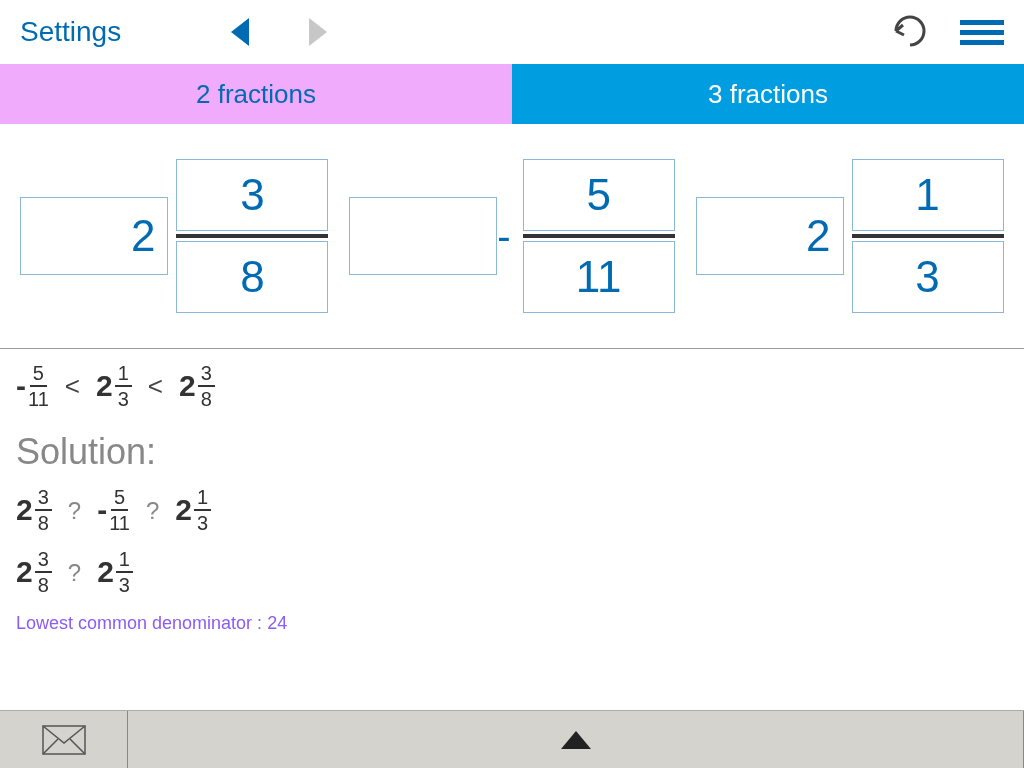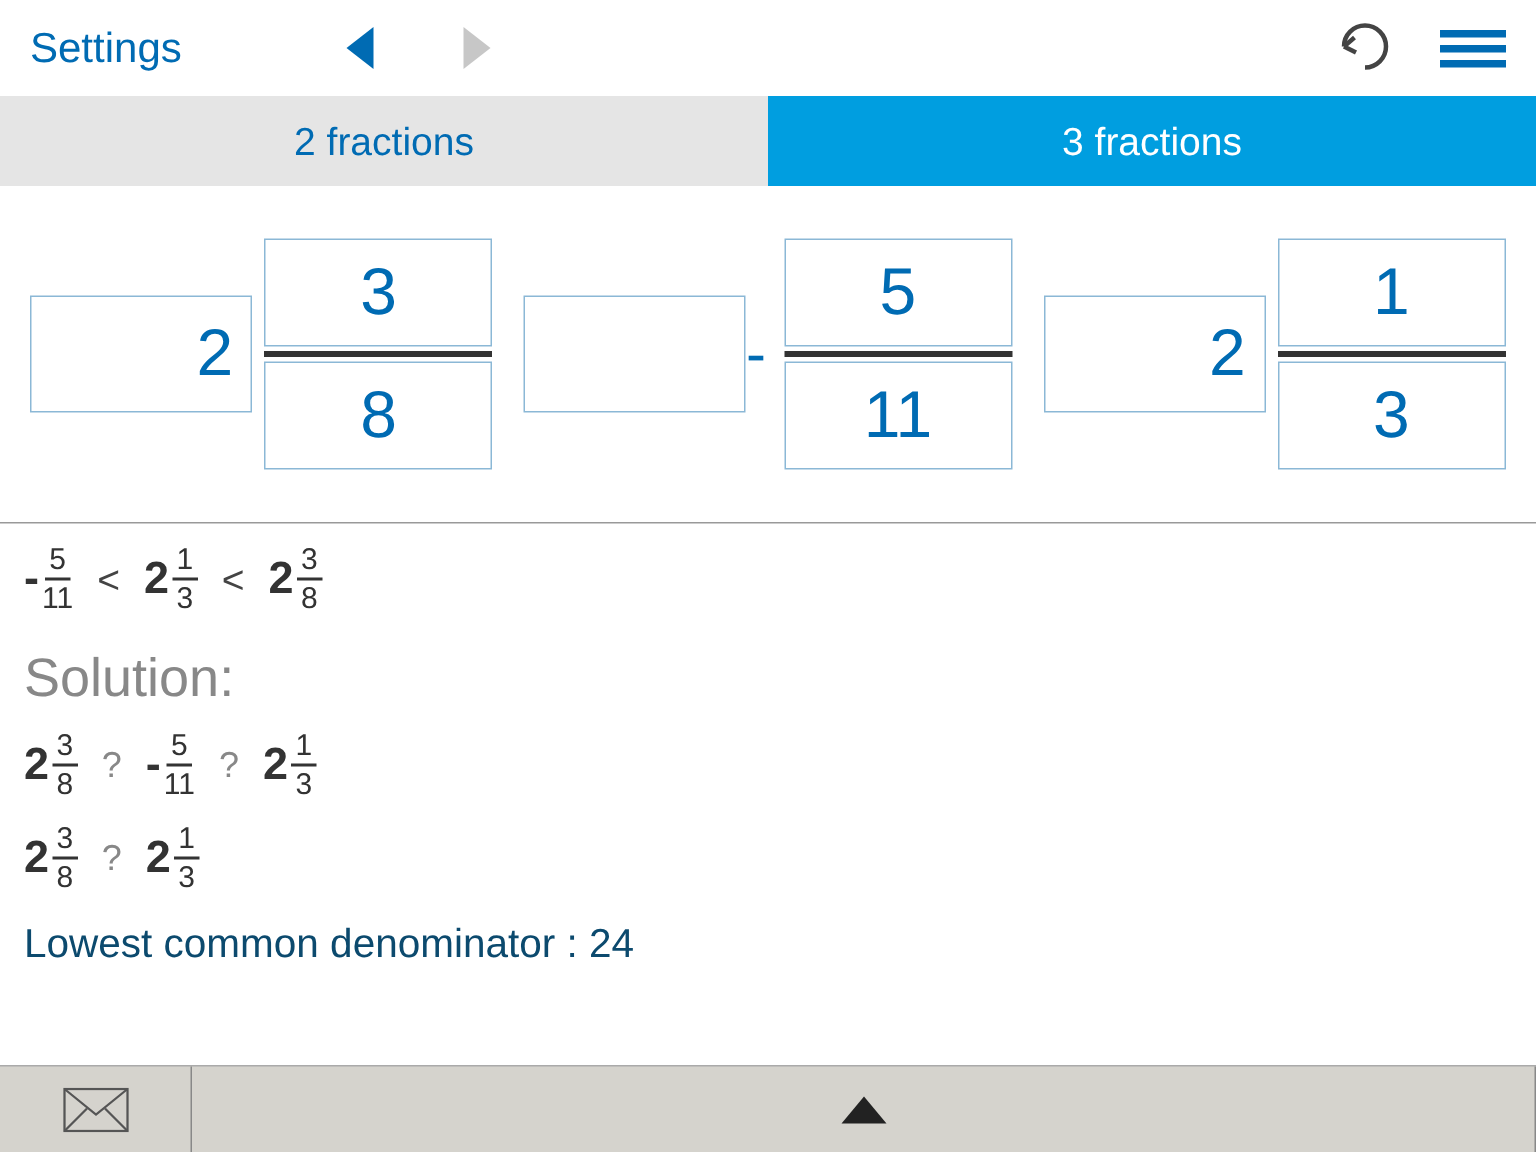--- a/index.html
+++ b/index.html
@@ -10,42 +10,42 @@
 .nav-arrows { display:flex; gap:60px; margin-left:110px; }
 .nav-arrow { width:0; height:0; }
 .nav-left { border-top:14px solid transparent; border-bottom:14px solid transparent; border-right:18px solid #006bb3; }
 .nav-right { border-top:14px solid transparent; border-bottom:14px solid transparent; border-left:18px solid #c7c7c7; }
 .topbar-right { margin-left:auto; display:flex; gap:30px; align-items:center; }
 .undo-icon svg { stroke:#444; }
 .menu-icon { display:flex; flex-direction:column; gap:5px; }
 .menu-icon span { display:block; width:44px; height:5px; background:#006bb3; }
 
 .tabs { display:flex; height:60px; }
-.tab { flex:1; display:flex; align-items:center; justify-content:center; font-size:26px; color:#006bb3; background:#e5e5e5; }
+.tab { flex:1; display:flex; align-items:center; justify-content:center; font-size:26px; color:#006bb3; background:#f0abfc; }
 .tab.active { background:#009ee0; color:#fff; }
 
 .fraction-row { display:flex; justify-content:space-around; align-items:center; padding:35px 10px; border-bottom:1px solid #999; }
 .frac-group { display:flex; align-items:center; gap:8px; }
 .whole-box { width:148px; height:78px; border:1px solid #8bb8d6; display:flex; align-items:center; justify-content:flex-end; padding-right:12px; font-size:44px; color:#006bb3; }
 .stack-box { display:flex; flex-direction:column; align-items:center; }
 .nd-box { width:152px; height:72px; border:1px solid #8bb8d6; display:flex; align-items:center; justify-content:center; font-size:44px; color:#006bb3; }
 .bar { width:152px; height:4px; background:#333; margin:3px 0; }
 .neg-sign { font-size:40px; color:#006bb3; margin:0 4px 0 -8px; }
 
 .solution { padding:14px 16px; color:#555; font-size:26px; line-height:1.4; }
 .row { display:flex; align-items:center; gap:16px; margin-bottom:16px; }
 .mf { display:inline-flex; align-items:center; color:#333; }
 .mf .w { font-size:30px; font-weight:600; margin-right:2px; }
 .mf .fr { display:inline-flex; flex-direction:column; align-items:center; font-size:20px; line-height:1; }
 .mf .fr .n { border-bottom:2px solid #333; padding:0 3px 2px; }
 .mf .fr .d { padding-top:2px; }
 .sign { font-size:26px; color:#444; }
 .q { font-size:24px; color:#888; }
 .solution-label { font-size:36px; color:#888; margin:18px 0 10px; }
-.lcd-line { font-size:27px; color:#0c4a6e; }
+.lcd-line { font-size:18px; color:#8b5cf6; }
 
 .bottombar { position:absolute; bottom:0; left:0; right:0; height:58px; display:flex; background:#d5d3cd; border-top:1px solid #aaa; }
 .b-cell { display:flex; align-items:center; justify-content:center; border-right:1px solid #888; }
 .mail-cell { width:128px; }
 .center-cell { flex:1; }
 .up-tri { width:0; height:0; border-left:15px solid transparent; border-right:15px solid transparent; border-bottom:18px solid #222; }
 </style>
 </head>
 <body>
 

